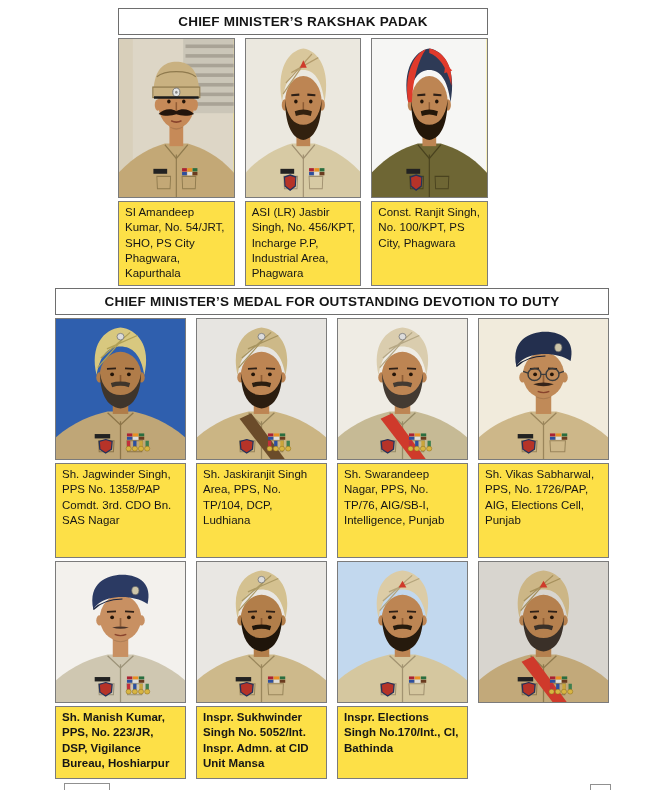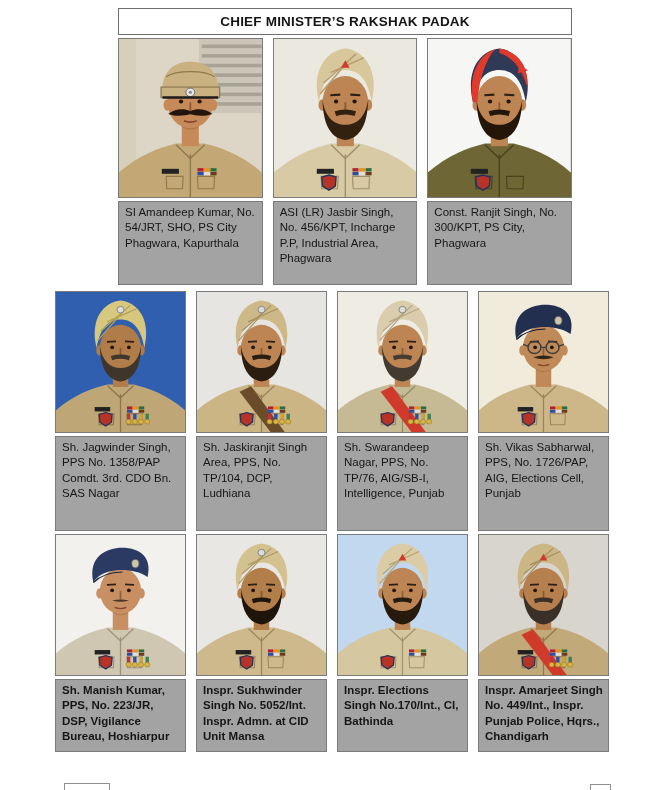--- a/index.html
+++ b/index.html
@@ -2,31 +2,31 @@
 <html><head>
 <meta charset="utf-8">
 <style>
   html,body{margin:0;padding:0;}
   body{
     width:650px;height:790px;background:#ffffff;
     font-family:"Liberation Sans",sans-serif;
     position:relative;overflow:hidden;
   }
   .award-table{position:absolute;}
-  .t1{left:118px;top:8px;width:454px;}
+  .t1{left:118px;top:8px;width:370px;}
   .t2{left:55px;top:288px;width:554px;}
   .title-box{
     border:1px solid #6e6e6e;background:#fff;color:#151515;
     text-align:center;font-weight:bold;font-size:13.5px;
     padding:5px 2px;letter-spacing:.2px;box-sizing:border-box;
   }
   .grid{display:grid;column-gap:10px;row-gap:3px;margin-top:3px;}
   .g3{grid-template-columns:repeat(3,1fr);}
   .g4{grid-template-columns:repeat(4,1fr);}
-  .cell{border:1px solid #7b7b7b;box-sizing:border-box;background:#a3a3a3;}
+  .cell{border:1px solid #7b7b7b;box-sizing:border-box;background:#fde047;}
   .photo{overflow:hidden;padding:0;}
   .t1 .photo{height:160px;}
   .t2 .photo{height:142px;}
   .caption{
     font-size:11.5px;line-height:1.33;color:#161616;
     padding:3px 5px 4px 6px;text-align:left;
   }
   .t1 .caption{min-height:84px;}
   .t2 .cap1{min-height:95px;}
   .t2 .cap2{min-height:73px;font-weight:bold;}
@@ -134,25 +134,26 @@
           <path d="M34 44 C34.3 60 38.5 72 50 73.5 C61.5 72 65.7 60 66 44 C64.5 56.5 58 62.5 50 62.5 C42 62.5 35.5 56.5 34 44 Z" fill="#241709"></path>
           <path d="M42.5 52.5 Q50 50.2 57.5 52.5 L56.5 56 Q50 53.8 43.5 56 Z" fill="#241709"></path>
           <path d="M31.5 46 C26 22 37 8.5 50 7 C63 8.5 74 22 68.5 46 C66 29 59 22.5 50 22.5 C41 22.5 34 29 31.5 46 Z" fill="#2e3a56"></path>
           <path d="M31.5 46 C28 26 36 11 47 7.5 C41 14.5 35.8 28 34.7 46 Z" fill="#e03a2c"></path>
           <path d="M50 7 C60 8.5 71 17 69.3 34 C65 20 58 12.5 50 10.2 Z" fill="#e03a2c"></path>
           <path d="M64 18 L70 23 L63 25 Z" fill="#e03a2c"></path>
         </svg>
       </div>
     <div class="cell caption">SI Amandeep Kumar, No. 54/JRT, SHO, PS City Phagwara, Kapurthala</div>
     <div class="cell caption">ASI (LR) Jasbir Singh, No. 456/KPT, Incharge P.P, Industrial Area, Phagwara</div>
-    <div class="cell caption">Const. Ranjit Singh, No. 300/KPT, PS City, Phagwara</div>
+    <div class="cell caption">Const. Ranjit Singh, No. 100/KPT, PS City, Phagwara</div>
   </div>
 </section>
 
 <section class="award-table t2">
+  <div class="title-box">CHIEF MINISTER’S MEDAL FOR OUTSTANDING DEVOTION TO DUTY</div>
   <div class="grid g4">
     <div class="cell photo">
         <svg viewBox="0 0 100 115" preserveAspectRatio="none" role="img" aria-label="officer-in-yellow-khaki-turban-blue-studio-background-with-medals">
           <rect width="100" height="115" fill="#2f5fae"></rect>
           <path d="M-2 115 L-2 99 C12 85 28 79 40 76 L60 76 C72 79 88 85 102 99 L102 115 Z" fill="#bfa677"></path>
           <path d="M50 84 L50 115" stroke="#8c7549" stroke-width="1" fill="none"></path>
           <path d="M33 100 L45 100 L44.5 109 L33.5 109 Z M55 100 L67 100 L66.5 109 L55.5 109 Z" fill="none" stroke="#8c7549" stroke-width="0.8"></path>
           <path d="M40 77 L50 87 L60 77" fill="none" stroke="#8c7549" stroke-width="1"></path>
           <rect x="30" y="94.5" width="12" height="3.6" fill="#222"></rect>
           <path d="M38.5 99 L43.5 100.5 L43 107 L38.5 110 L34 107 L33.5 100.5 Z" fill="#b63328" stroke="#25325a" stroke-width="1"></path>
@@ -440,18 +441,17 @@
           <path d="M34 44 C34.3 60 38.5 72 50 73.5 C61.5 72 65.7 60 66 44 C64.5 56.5 58 62.5 50 62.5 C42 62.5 35.5 56.5 34 44 Z" fill="#3a3028"></path>
           <path d="M42.5 52.5 Q50 50.2 57.5 52.5 L56.5 56 Q50 53.8 43.5 56 Z" fill="#3a3028"></path>
           <path d="M31.5 46 C26 22 37 8.5 50 7 C63 8.5 74 22 68.5 46 C66 29 59 22.5 50 22.5 C41 22.5 34 29 31.5 46 Z" fill="#ccb686"></path>
           <path d="M34.8 32 L57.5 11 M39.5 24.5 L63 13.5 M32.3 40 L52.5 15.5" stroke="#a6905c" stroke-width="1" fill="none"></path>
           <path d="M50 15.5 L53 21 L47 21 Z" fill="#cf3a2b"></path>
         </svg>
       </div>
     <div class="cell caption cap2">Sh. Manish Kumar, PPS, No. 223/JR, DSP, Vigilance Bureau, Hoshiarpur</div>
     <div class="cell caption cap2">Inspr. Sukhwinder Singh No. 5052/Int. Inspr. Admn. at CID Unit Mansa</div>
     <div class="cell caption cap2">Inspr. Elections Singh No.170/Int., CI, Bathinda</div>
-    <div class="cell caption cap2">Inspr. Amarjeet Singh No. 449/Int., Inspr. Punjab Police, Hqrs., Chandigarh</div>
   </div>
 </section>
 
 <div class="partial pl"></div>
 <div class="partial pr"></div>
 
 </body></html>

